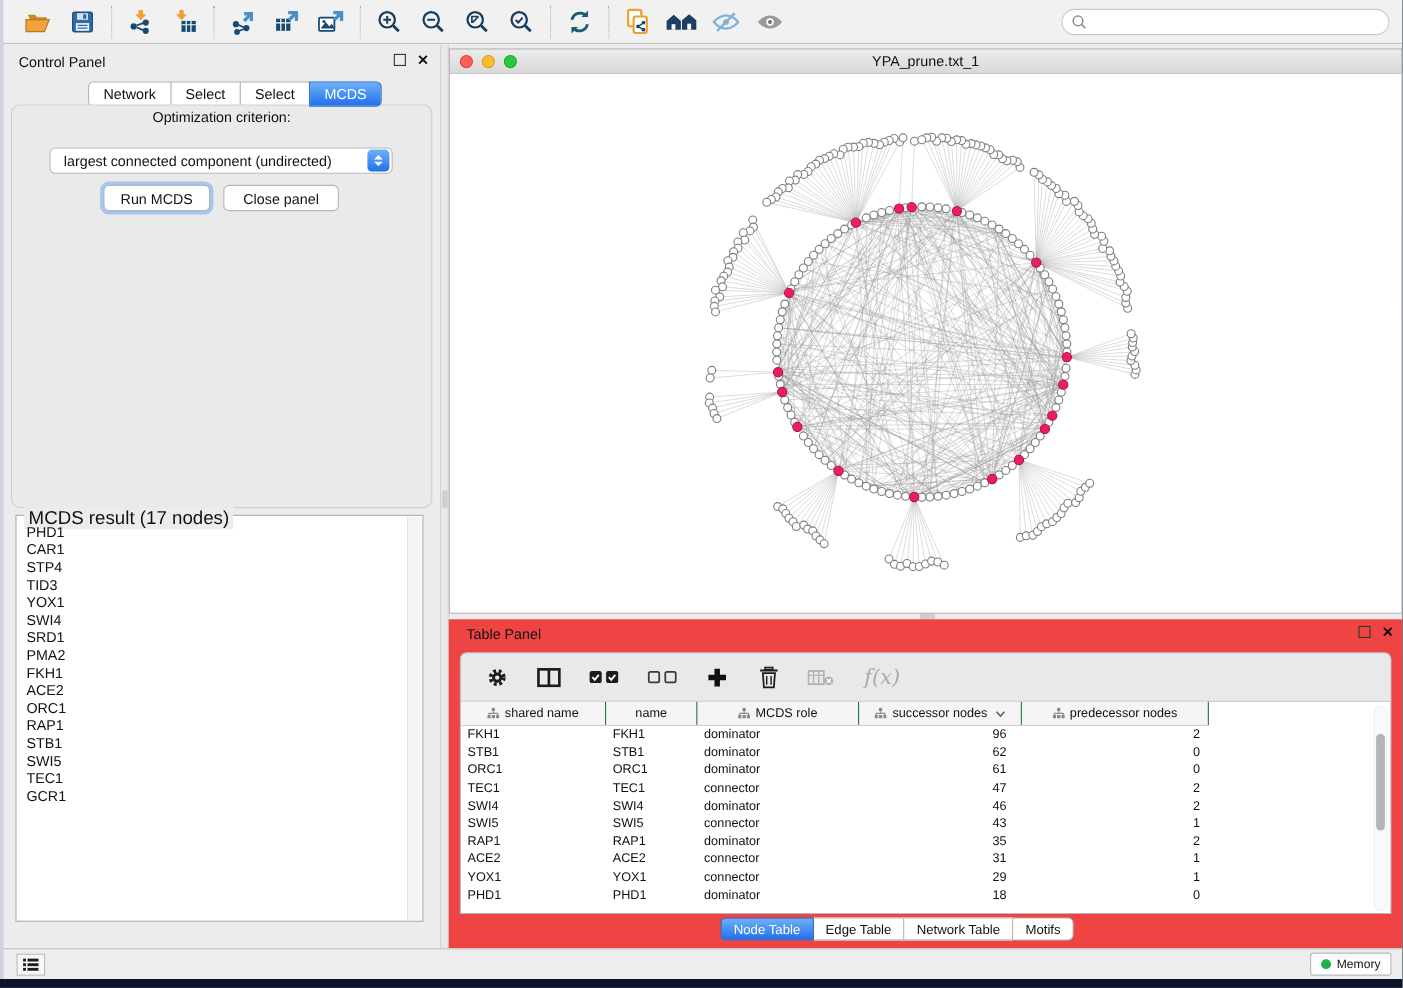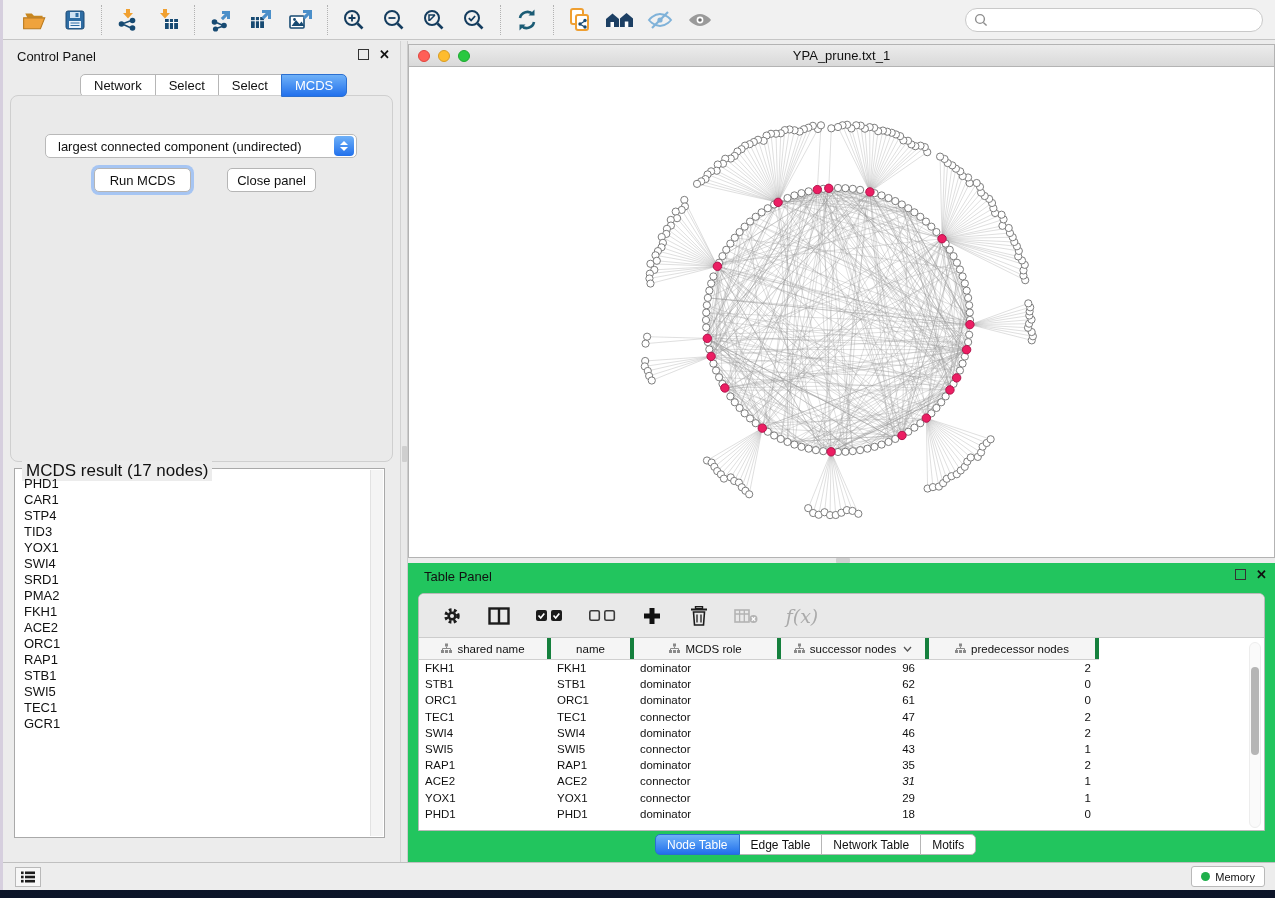--- a/index.html
+++ b/index.html
@@ -41,21 +41,21 @@
   #opt-dropdown .dd-label { flex:1; font-size:13px; padding-left:12px; color:#111; white-space:nowrap; overflow:hidden; }
   .dd-stepper { width:20px; height:20px; margin:1px 2px 1px 0; border-radius:4px;
                 background:linear-gradient(#6fb1f8,#2170ec); display:flex; flex-direction:column;
                 align-items:center; justify-content:center; gap:2px; }
   .dd-stepper .up { width:0;height:0;border-left:4px solid transparent;border-right:4px solid transparent;border-bottom:4px solid #fff; }
   .dd-stepper .down { width:0;height:0;border-left:4px solid transparent;border-right:4px solid transparent;border-top:4px solid #fff; }
 
   .cp-btn { position:absolute; top:127px; height:24px; background:#fff; border:1px solid #b5b5b5;
             border-radius:5px; font-size:13px; color:#111; display:flex; align-items:center; justify-content:center; }
   #run-btn { left:91px; width:97px; box-shadow:0 0 0 3px rgba(110,165,250,.55); }
-  #closepanel-btn { left:200px; width:89px;margin-left:24px; }
+  #closepanel-btn { left:200px; width:105px; }
 
   #mcds-group { position:absolute; left:11px; top:427px; width:371px; height:370px; border:1px solid #a9a9a9;
                 background:#fff; }
   #mcds-group-label { position:absolute; left:7px; top:-8px; background:#ececec; padding:0 4px; font-size:17px; color:#111; }
   #mcds-list { position:absolute; left:1px; top:6px; right:15px; bottom:1px; overflow:hidden; }
   .mcds-item { font-size:13px; color:#111; padding:1.5px 0 1.5px 8px; line-height:13px; }
   #mcds-scroll-track { position:absolute; right:1px; top:1px; width:13px; bottom:1px; background:#f4f4f4;
                        border-left:1px solid #e2e2e2; }
 
   
@@ -73,31 +73,31 @@
   .traffic { display:flex; gap:8px; margin-left:9px; }
   .tl { width:12px; height:12px; border-radius:50%; }
   .tl.red { background:#ff5f57; border:1px solid #e0443e; }
   .tl.yellow { background:#febc2e; border:1px solid #d89c22; }
   .tl.green { background:#28c840; border:1px solid #1da82f; }
   #net-title { position:absolute; left:0; width:100%; text-align:center; font-size:13px; color:#111; }
   #net-canvas { position:absolute; left:0; top:25px; width:867px; height:492px; background:#fff;
                 border:1px solid #b3b3b3; }
 
   
-  #table-panel { position:absolute; left:405px; top:563px; width:867px; height:299px; background:#22c55e; }
+  #table-panel { position:absolute; left:405px; top:563px; width:867px; height:299px; background:#ef4444; }
   #table-frame { position:absolute; left:10px; top:30px; width:847px; height:238px; background:#fff;
                  border:1px solid #b9b9b9; border-radius:6px 6px 0 0; overflow:hidden; }
   #tbl-toolbar { position:absolute; left:0; top:0; width:100%; height:44px; background:#e9e9e9;
                  border-bottom:1px solid #cccccc; display:flex; align-items:center; gap:21px; padding-left:20px; }
   .ttb-btn { display:flex; align-items:center; justify-content:center; width:26px; height:26px; }
   #fx-label { font-family:"DejaVu Serif", serif; font-style:italic; font-size:19px; color:#aaa; }
   #tbl-header { position:absolute; left:0; top:44px; height:22px; display:flex; background:#f5f5f5;
                 border-bottom:1px solid #d0d0d0; }
   .th { display:flex; align-items:center; justify-content:center; gap:5px; font-size:11.5px; color:#111;
-        border-right:4px solid #15803d; height:100%; }
+        border-right:1px solid #15803d; height:100%; }
   .th .sort { margin-left:2px; }
   #tbl-body { position:absolute; left:0; top:66px; width:100%; }
   .tr { display:flex; height:16.2px; align-items:center; }
   .td { font-size:11.5px; color:#111; overflow:hidden; white-space:nowrap; }
   .td.left { padding-left:6px; text-align:left; }
   .td.right { padding-right:14px; text-align:right; }
   #tbl-scroll-track { position:absolute; right:3px; top:48px; width:12px; bottom:2px; background:#fafafa;
                       border:1px solid #ededed; border-radius:6px; }
   #tbl-scroll-thumb { position:absolute; left:1px; top:24px; width:8px; height:88px; background:#b5b5b5; border-radius:4px; }
   #tbl-tabs { position:absolute; left:248px; top:271px; display:flex; }
@@ -275,20 +275,21 @@
       <div class="float-btn"></div>
       <div class="close-btn">✕</div>
     </div>
     <div id="cp-tabs">
           <div class="tab">Network</div>
           <div class="tab">Select</div>
           <div class="tab">Select</div>
           <div class="tab active">MCDS</div>
         </div>
     <div id="cp-content"></div>
+    <div id="opt-label">Optimization criterion:</div>
     <div id="opt-dropdown">
       <div class="dd-label">largest connected component (undirected)</div>
       <div class="dd-stepper">
             <div class="up"></div>
             <div class="down"></div>
           </div>
     </div>
     <div class="cp-btn" id="run-btn">Run MCDS</div>
     <div class="cp-btn" id="closepanel-btn">Close panel</div>
     <div id="mcds-group">
@@ -1326,21 +1327,21 @@
               <div class="td left" style="width: 132px;">RAP1</div>
               <div class="td left" style="width: 83px;">RAP1</div>
               <div class="td left" style="width: 147px;">dominator</div>
               <div class="td right" style="width: 148px;">35</div>
               <div class="td right" style="width: 170px; padding-right: 8px;">2</div>
             </div>
             <div class="tr">
               <div class="td left" style="width: 132px;">ACE2</div>
               <div class="td left" style="width: 83px;">ACE2</div>
               <div class="td left" style="width: 147px;">connector</div>
-              <div class="td right" style="width: 148px; font-style: italic;">31</div>
+              <div class="td right" style="width: 148px;">31</div>
               <div class="td right" style="width: 170px; padding-right: 8px;">1</div>
             </div>
             <div class="tr">
               <div class="td left" style="width: 132px;">YOX1</div>
               <div class="td left" style="width: 83px;">YOX1</div>
               <div class="td left" style="width: 147px;">connector</div>
               <div class="td right" style="width: 148px;">29</div>
               <div class="td right" style="width: 170px; padding-right: 8px;">1</div>
             </div>
             <div class="tr">

